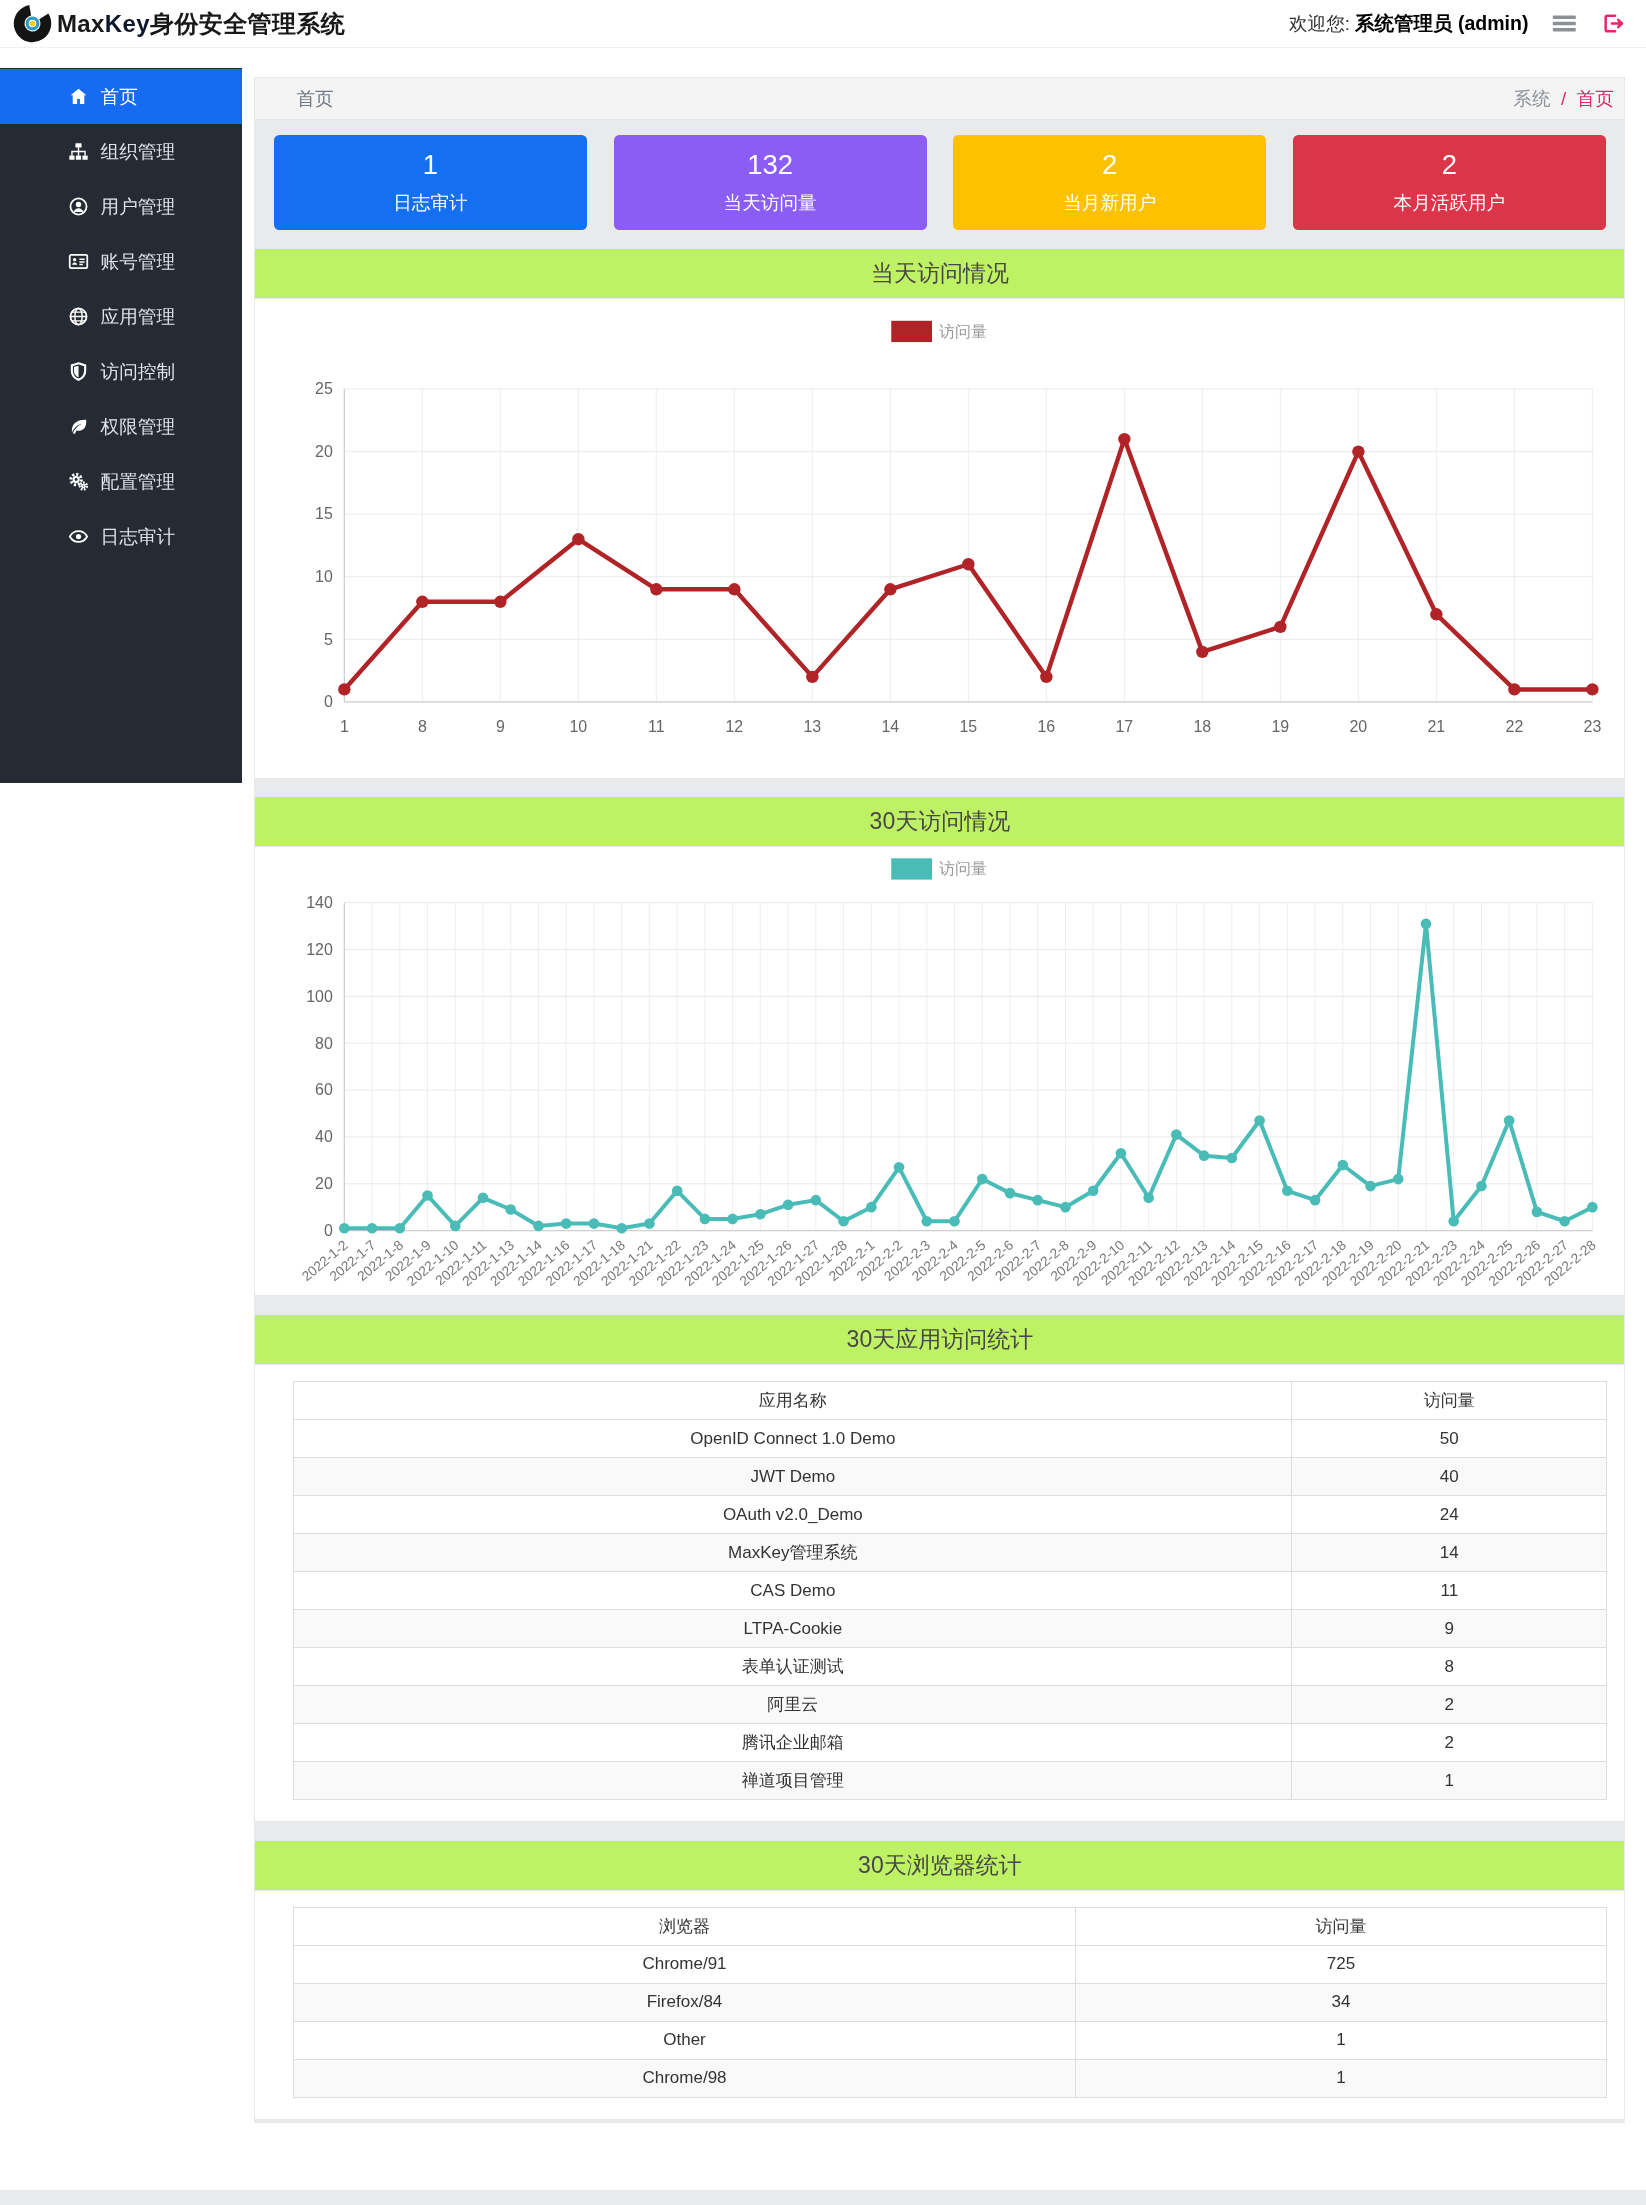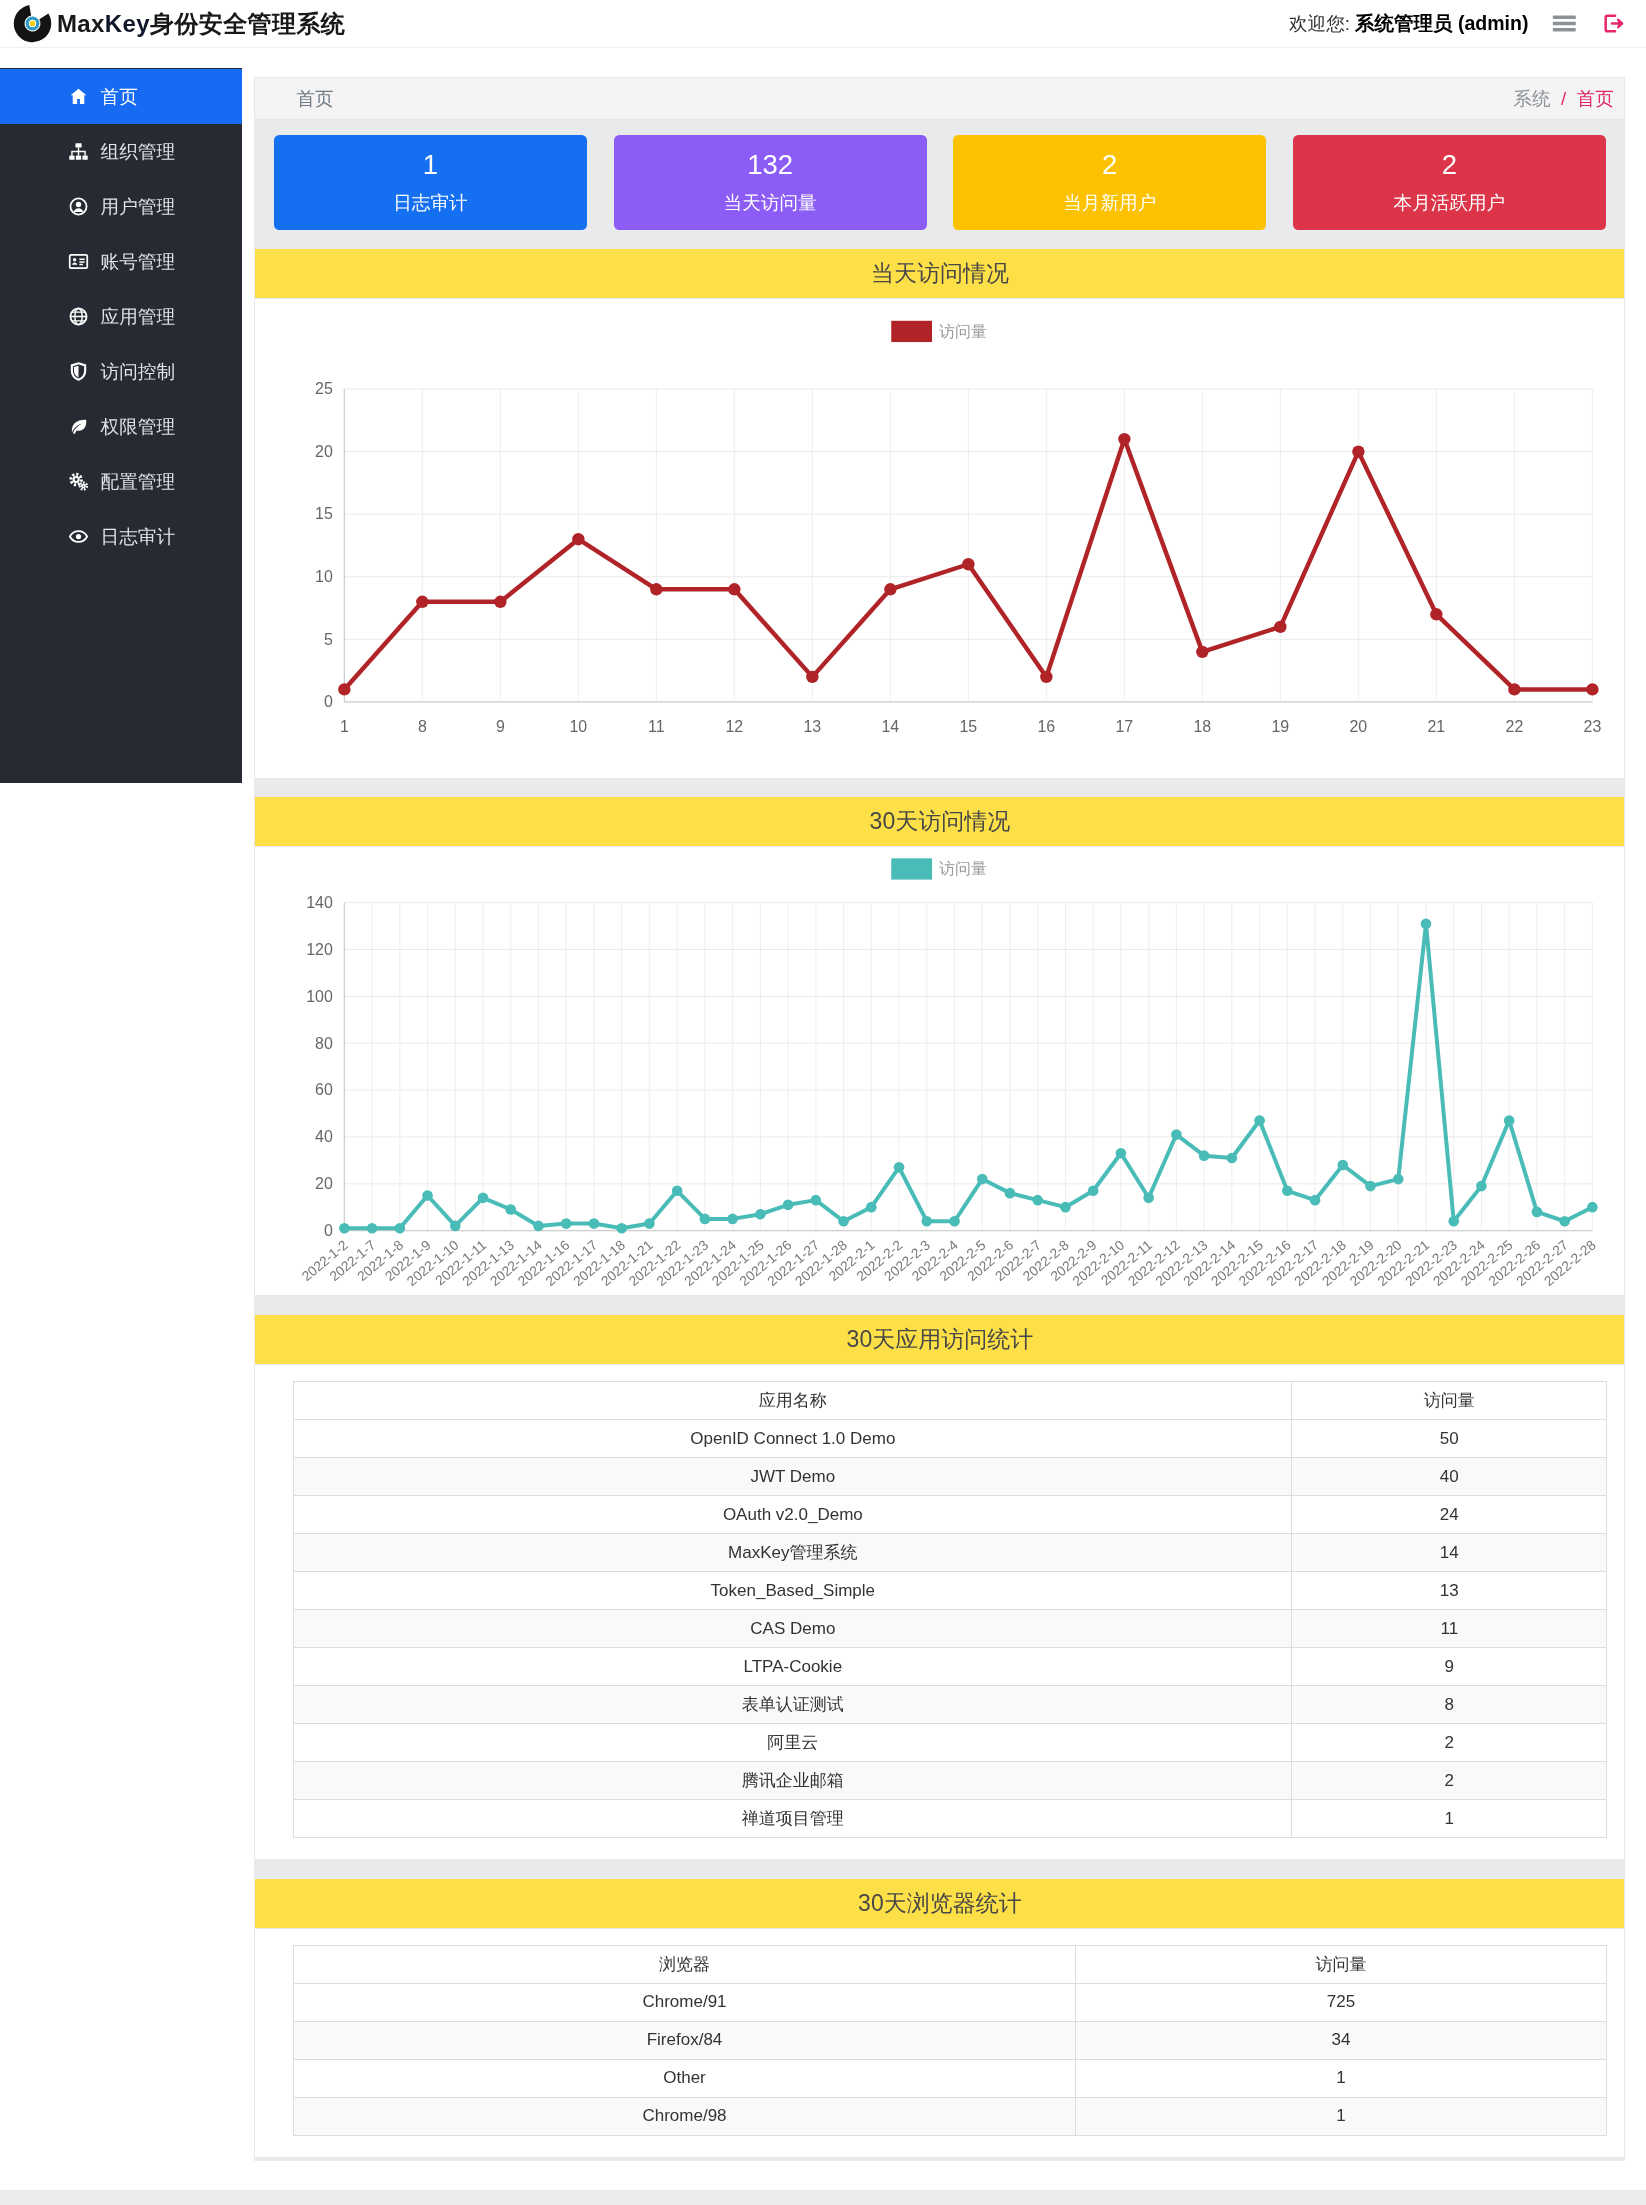--- a/index.html
+++ b/index.html
@@ -24,21 +24,21 @@
   .sidebar { width:242px; flex:0 0 242px; }
   .side-menu { margin-top:19.5px; background:#262a33; height:715px; padding-top:1.8px; }
   .side-item { height:55px; display:flex; align-items:center; padding-left:67px; cursor:pointer;
                color:#dfe4ea; font-size:18.6px; }
   .side-item .ico { width:23px; height:23px; margin-right:10.6px; display:inline-flex; align-items:center; justify-content:center; }
   .side-item.active { background:#176af2; color:#fff; }
 
   
   .main { width:1371px; margin-left:12.4px; margin-top:29px; background:#e9eaec; }
   .panel { background:#fff; border:0.9px solid #e8e8ea; margin-bottom:17.7px; }
-  .panel-head { height:50px; background:#fde047; border-bottom:0.9px solid #e7e7e9;
+  .panel-head { height:50px; background:#bef264; border-bottom:0.9px solid #e7e7e9;
                 display:flex; align-items:center; justify-content:center; }
   .panel-title { font-size:23px; color:#474747; }
 
   
   .breadcrumb-bar { height:43px; background:#f4f4f5; border:0.9px solid #e7e7e9; display:flex;
                     align-items:center; justify-content:space-between; padding:0 10.6px 0 41px; margin-bottom:15px; }
   .bc-title { font-size:18.6px; color:#6f7a84; }
   .bc-right { font-size:18.6px; }
   .bc-parent { color:#8b9197; cursor:pointer; }
   .bc-sep { color:#e0276b; padding:0 5.3px; }
@@ -502,24 +502,20 @@
             </tr>
             <tr>
               <td>OAuth v2.0_Demo</td>
               <td>24</td>
             </tr>
             <tr>
               <td>MaxKey管理系统</td>
               <td>14</td>
             </tr>
             <tr>
-              <td>Token_Based_Simple</td>
-              <td>13</td>
-            </tr>
-            <tr>
               <td>CAS Demo</td>
               <td>11</td>
             </tr>
             <tr>
               <td>LTPA-Cookie</td>
               <td>9</td>
             </tr>
             <tr>
               <td>表单认证测试</td>
               <td>8</td>

